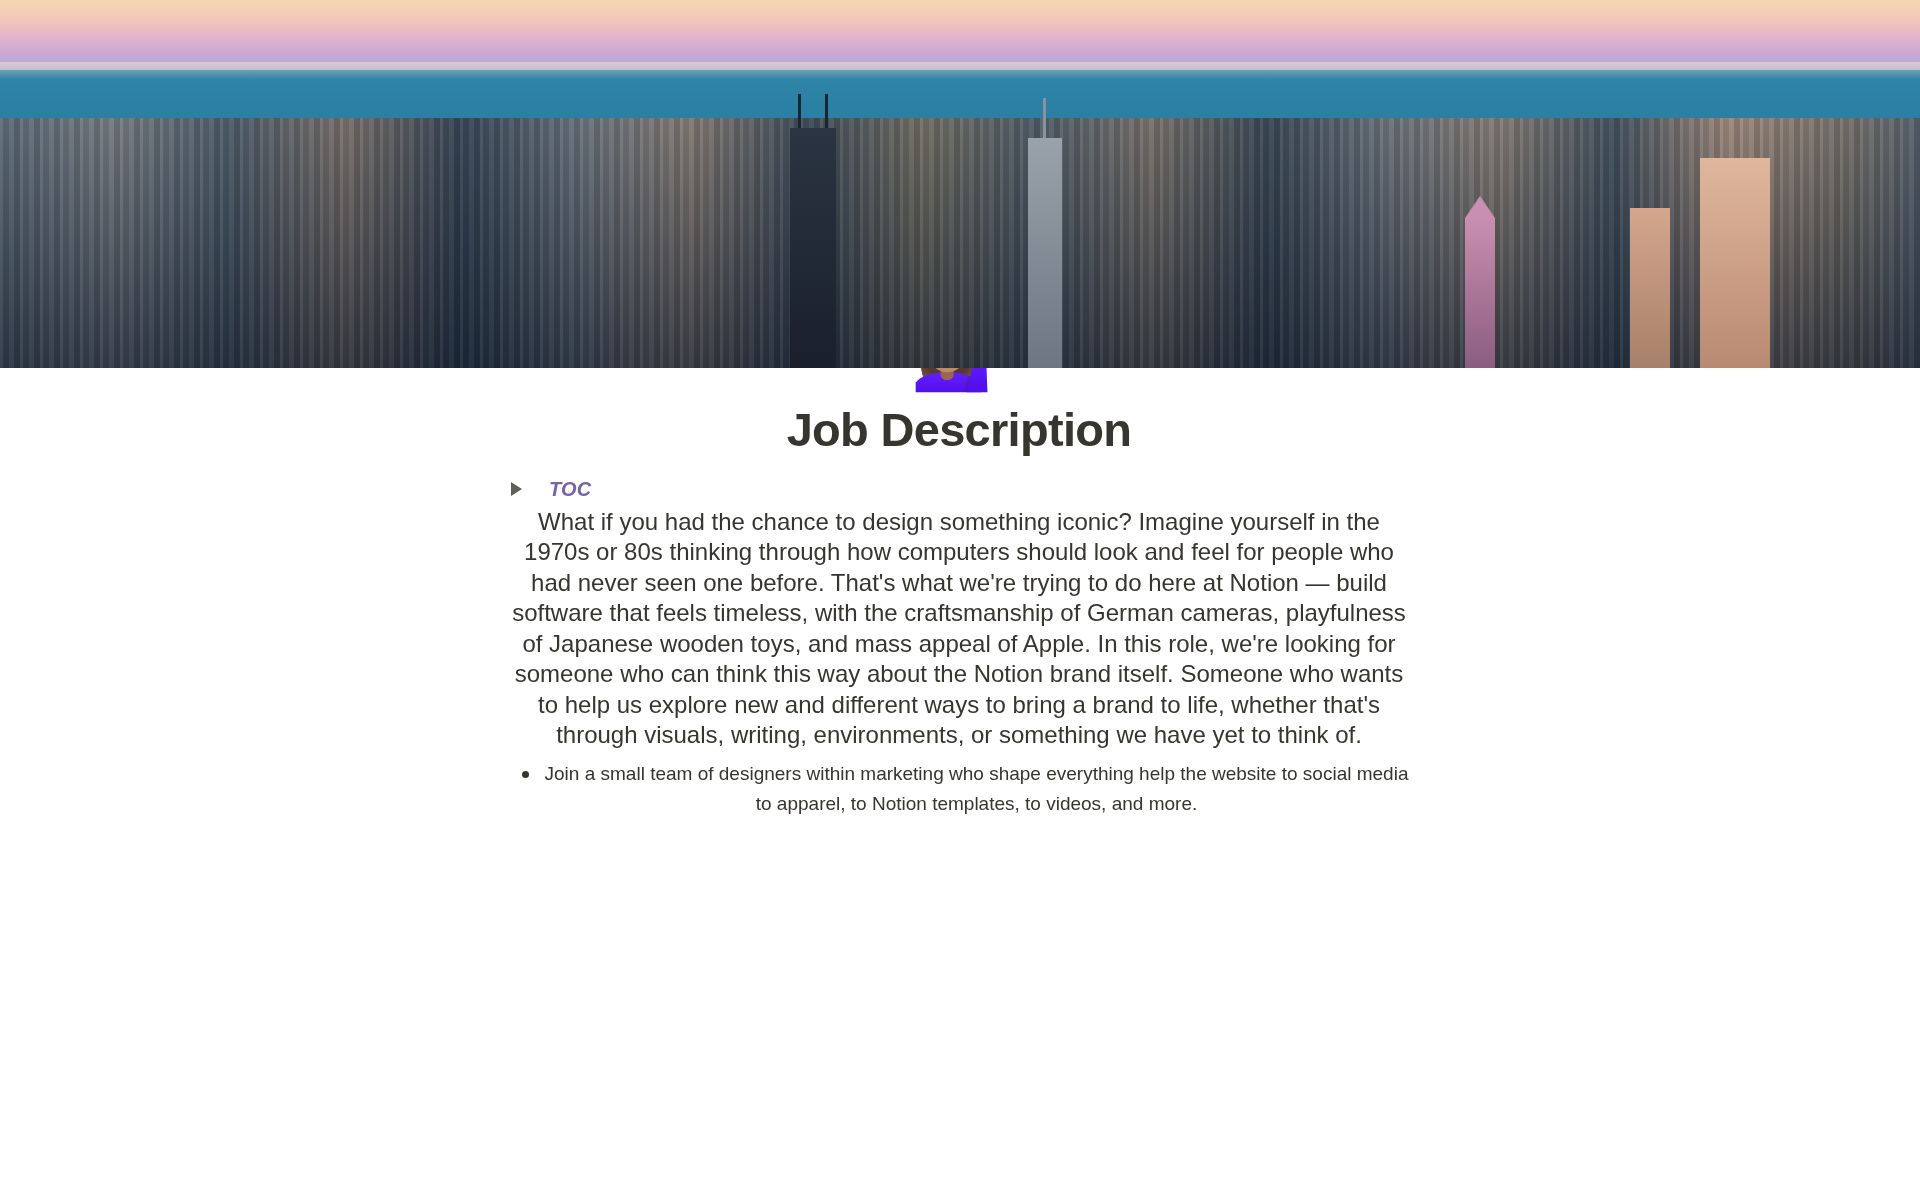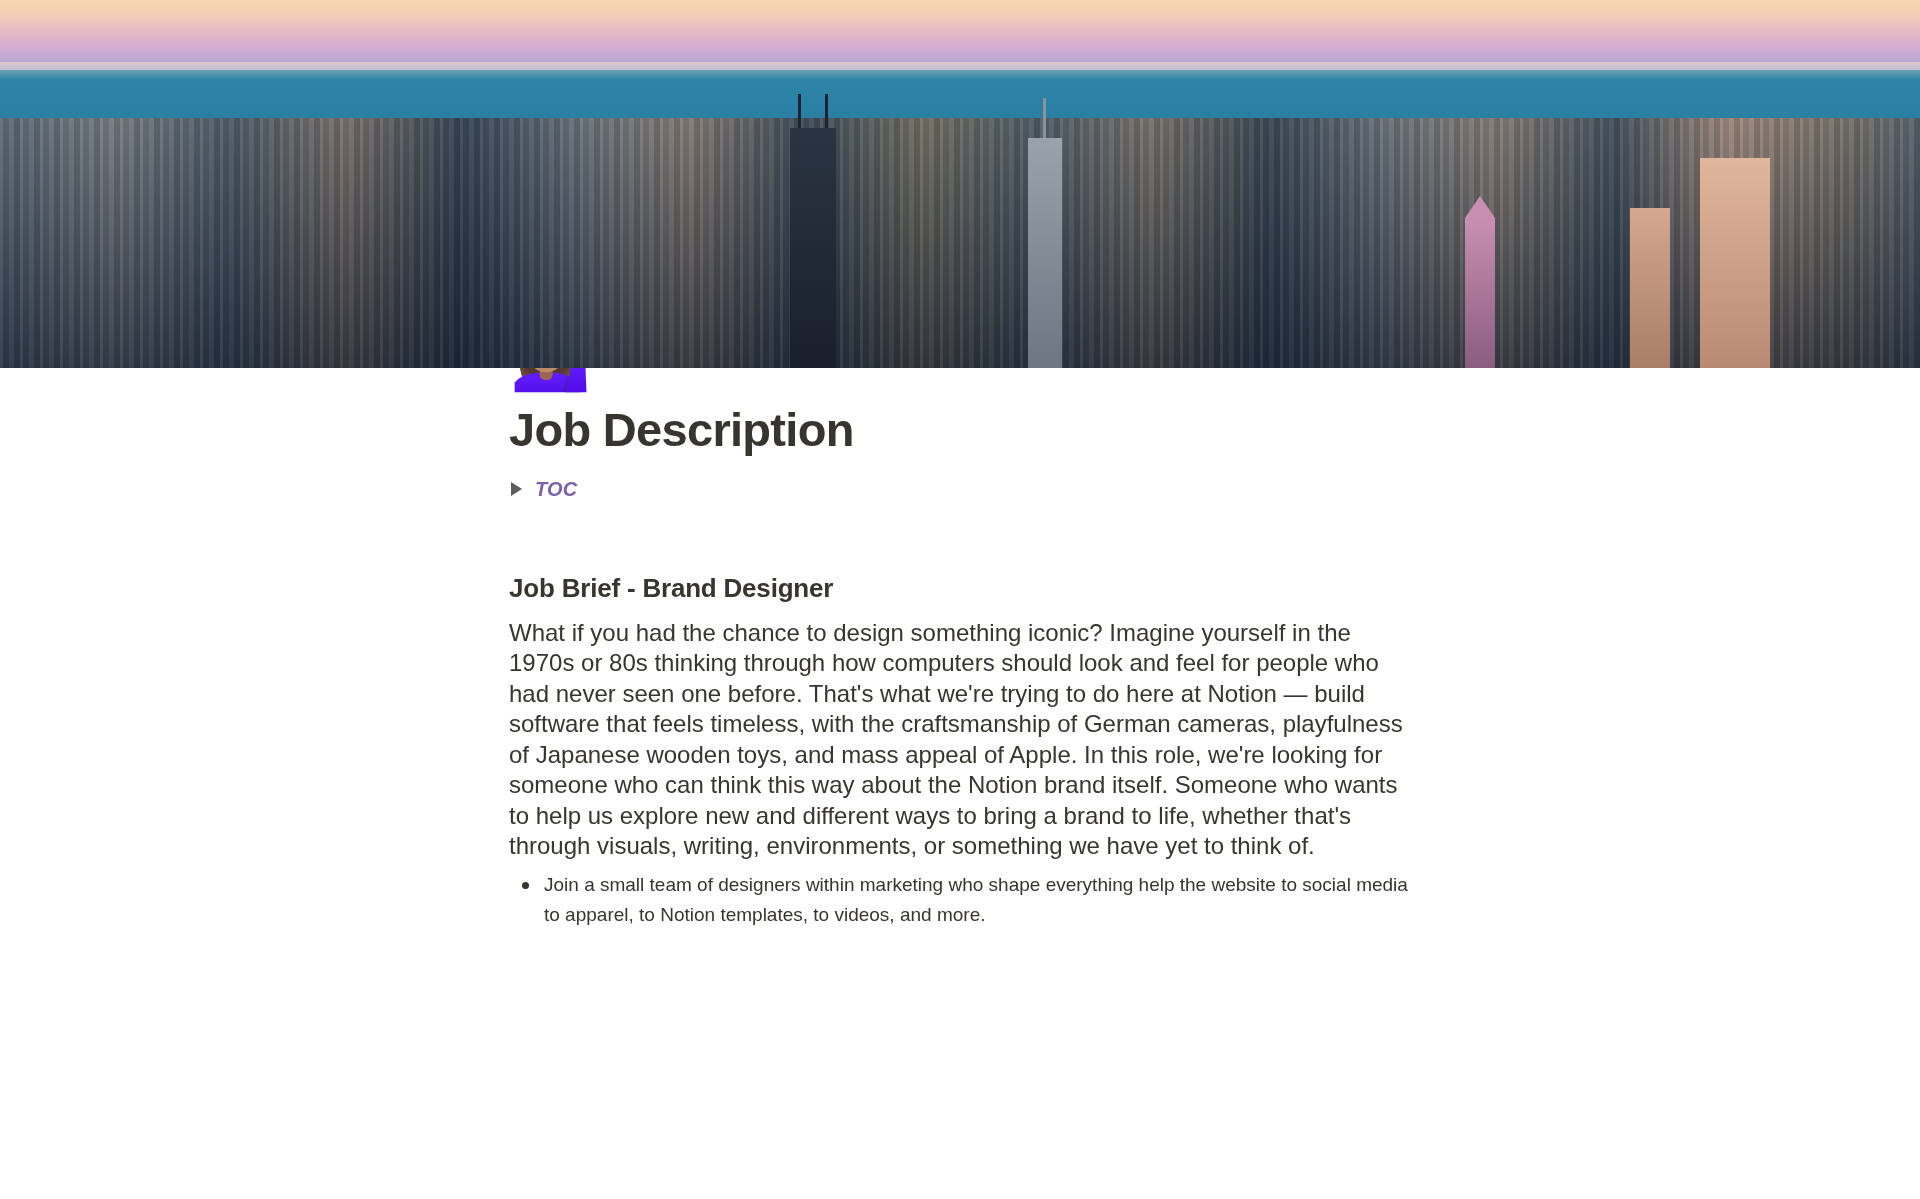--- a/index.html
+++ b/index.html
@@ -108,41 +108,42 @@
   }
 
   
   .page {
     width: 1920px;
     padding: 0;
   }
   .content {
     width: 900px;
     margin: 0 12px 0 509px;
+    text-align: center;
   }
   .emoji {
     font-size: 78px;
     line-height: 1;
     margin-top: -58px;
     margin-bottom: 12px;
     height: 82px;
     display: block;
   }
   h1.title {
     font-size: 47px;
     line-height: 1.1;
     font-weight: 700;
     letter-spacing: -0.7px;
     margin: 10px 0 22px 0;
     color: #37352f;
   }
   .toc {
     display: flex;
     align-items: center;
-    gap: 13px;
+    gap: 27px;
     margin: 0 0 6px 0;
     cursor: pointer;
   }
   .toc .tri {
     width: 0; height: 0;
     border-top: 7px solid transparent;
     border-bottom: 7px solid transparent;
     border-left: 11px solid #5f5e5b;
     margin-left: 2px;
   }
@@ -219,21 +220,20 @@
 
     <div class="emoji">💁🏽‍♀️</div>
 
     <h1 class="title">Job Description</h1>
 
     <div class="toc">
       <span class="tri"></span>
       <span class="toc-label">TOC</span>
     </div>
 
-    <h2 class="section">Job Brief - Brand Designer</h2>
     <p class="para">What if you had the chance to design something iconic? Imagine yourself in the 1970s or 80s thinking through how computers should look and feel for people who had never seen one before. That's what we're trying to do here at Notion — build software that feels timeless, with the craftsmanship of German cameras, playfulness of Japanese wooden toys, and mass appeal of Apple. In this role, we're looking for someone who can think this way about the Notion brand itself. Someone who wants to help us explore new and different ways to bring a brand to life, whether that's through visuals, writing, environments, or something we have yet to think of.</p>
 
     <ul class="bullets">
       <li>Join a small team of designers within marketing who shape everything help the website to social media to apparel, to Notion templates, to videos, and more.</li>
       <li class="clipped">Help lead and creatively direct external agencies and collaborators.</li>
     </ul>
 
   </div>
 </div>
 

